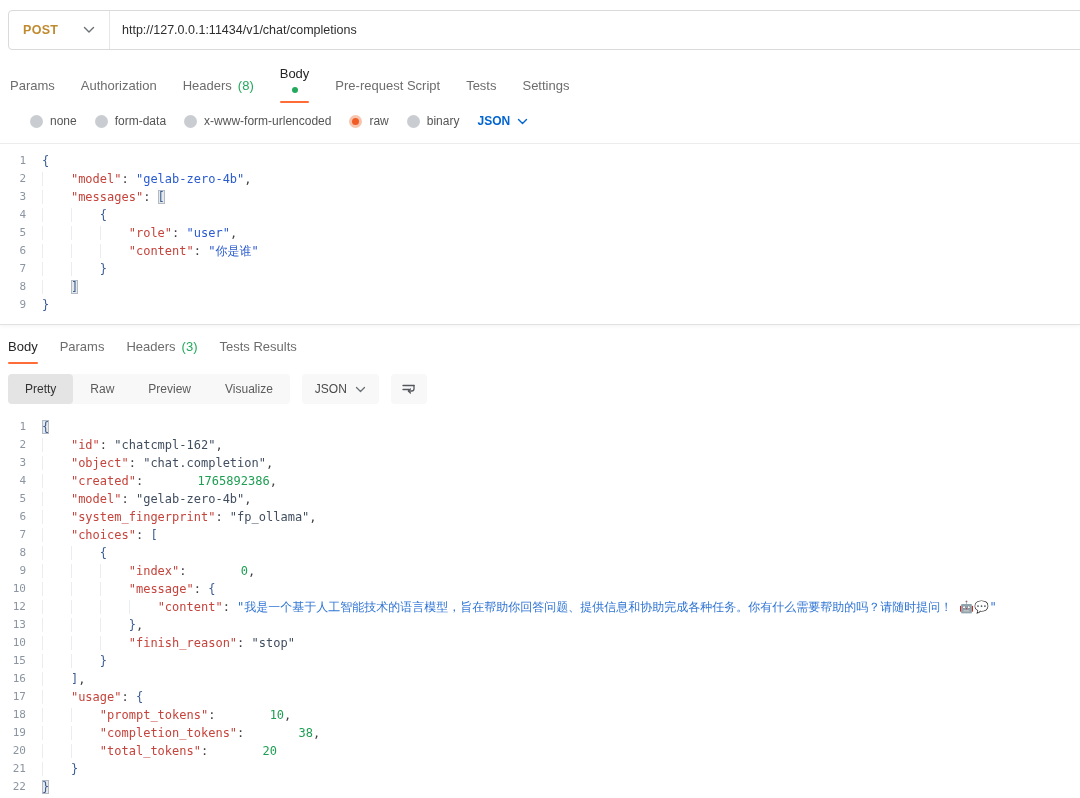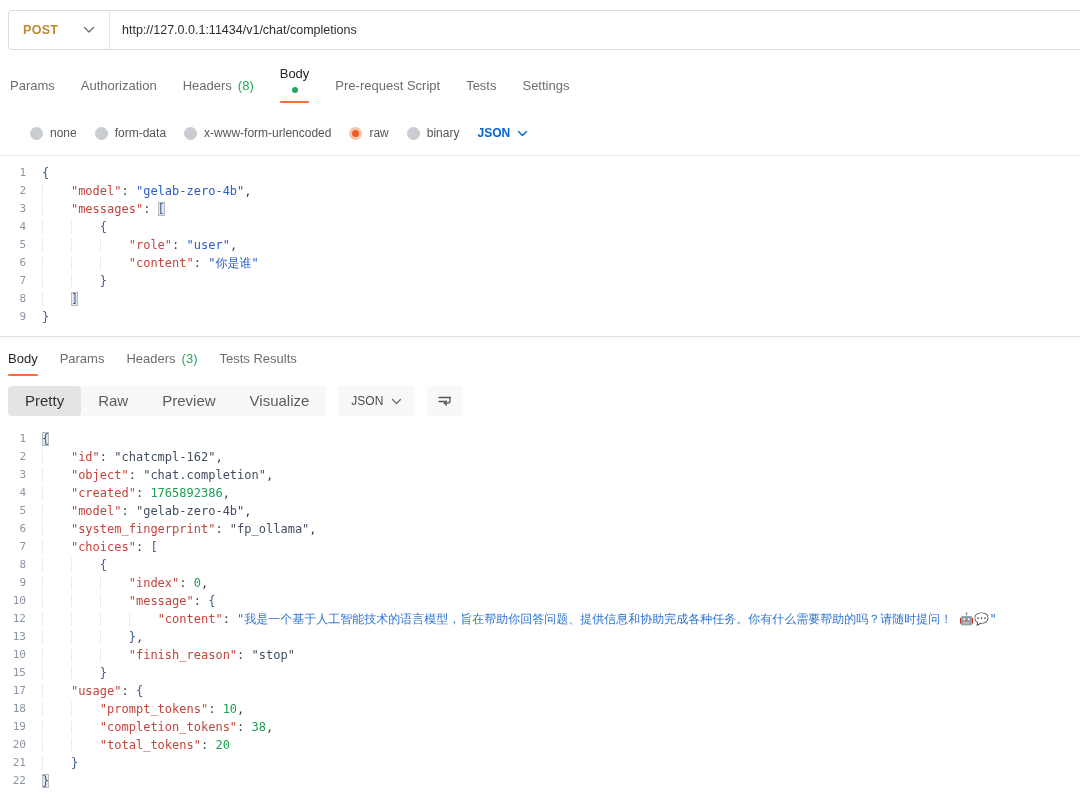--- a/index.html
+++ b/index.html
@@ -28,47 +28,47 @@
   
   .tabs{display:flex;align-items:flex-end;font-size:13px;color:var(--tab-gray);}
   .req-tabs{gap:26px;padding-left:10px;margin-top:12px;}
   .resp-tabs{gap:22px;padding-left:8px;}
   .tab{position:relative;display:flex;align-items:center;gap:6px;padding:4px 0 10px;cursor:pointer;}
   .tab.active{color:var(--tab-dark);flex-direction:column;}
   .tab.active::after{content:"";position:absolute;left:0;right:0;bottom:0;height:2px;background:var(--orange);border-radius:1px;}
   .badge{color:var(--green);}
   .dot{width:6px;height:6px;border-radius:50%;background:var(--green);display:inline-block;}
   
-  .body-modes{display:flex;align-items:center;gap:18px;padding-left:30px;margin-top:20px;height:20px;font-size:12px;color:#555;}
+  .body-modes{display:flex;align-items:center;gap:18px;padding-left:30px;margin-top:8px;height:20px;font-size:12px;color:#555;}
   .mode{display:flex;align-items:center;gap:7px;cursor:pointer;}
   .radio{width:13px;height:13px;border-radius:50%;background:#c9ccd1;position:relative;flex:none;}
   .radio.sel{background:#f7c5ad;}
   .radio.sel::after{content:"";position:absolute;left:3px;top:3px;width:7px;height:7px;border-radius:50%;background:#f15b26;}
   .raw-type{display:flex;align-items:center;gap:7px;color:var(--blue);font-weight:bold;font-size:12px;cursor:pointer;}
   
   .editor{font-family:"DejaVu Sans Mono","Liberation Mono",monospace;font-size:12px;line-height:18px;}
   .req-editor{margin-top:12px;border-top:1px solid var(--border-light);border-bottom:1px solid #e2e2e2;box-shadow:0 2px 3px rgba(0,0,0,.035);padding:8px 0 10px;}
   .resp-editor{margin-top:12px;padding-top:2px;}
   .line{display:flex;height:18px;}
   .ln{width:42px;text-align:right;padding-right:16px;color:#8b95a2;font-size:11px;flex:none;user-select:none;}
   .code{white-space:pre;}
   .tk-k{color:#c5443c;}
   .tk-s{color:#2a5bd0;}
   .tk-v{color:#414e60;}
-  .tk-n{color:#1e9e52;}
+  .tk-n{color:#1e9e52;margin-left:47px;}
   .tk-p{color:#3b5d94;}
   .tk-d{color:#3f3f3f;}
   .tk-cn{color:#2f74d4;}
   .tk-ind{background-image:repeating-linear-gradient(to right,#e9edf1 0,#e9edf1 1px,transparent 1px,transparent 4ch);}
   .tk-hl{background:#e6e9eb;box-shadow:inset 0 0 0 1px #b4bac1;}
   
   .resp-header{margin-top:10px;}
   .resp-toolbar{display:flex;align-items:center;gap:12px;padding-left:8px;margin-top:10px;height:30px;}
   .seg{display:flex;align-items:center;background:#f8f8f8;border-radius:4px;height:30px;}
-  .seg-item{padding:0 17px;height:30px;line-height:30px;font-size:15px;color:#5c5c5c;cursor:pointer;border-radius:4px;}
+  .seg-item{padding:0 17px;height:30px;line-height:30px;font-size:12px;color:#5c5c5c;cursor:pointer;border-radius:4px;}
   .seg-item.sel{background:#e4e4e4;color:#333;}
   .ghost-btn{display:flex;align-items:center;gap:8px;background:#f8f8f8;border:none;border-radius:4px;height:30px;padding:0 13px;font-size:12px;color:#4a4a4a;font-family:"Liberation Sans",sans-serif;cursor:pointer;}
   .icon-btn{width:36px;justify-content:center;padding:0;}
   .chev{flex:none;display:block;}
 </style>
 </head>
 <body>
 
 <div>
   <div class="url-row">
@@ -269,20 +269,24 @@
     </div>
     <div class="line">
       <span class="ln">10</span>
       <span class="code"><span class="tk-ind">    </span><span class="tk-ind">    </span><span class="tk-ind">    </span><span class="tk-k">"finish_reason"</span><span class="tk-d">: </span><span class="tk-v">"stop"</span></span>
     </div>
     <div class="line">
       <span class="ln">15</span>
       <span class="code"><span class="tk-ind">    </span><span class="tk-ind">    </span><span class="tk-p">}</span></span>
     </div>
     <div class="line">
+      <span class="ln">16</span>
+      <span class="code"><span class="tk-ind">    </span><span class="tk-p">]</span><span class="tk-d">,</span></span>
+    </div>
+    <div class="line">
       <span class="ln">17</span>
       <span class="code"><span class="tk-ind">    </span><span class="tk-k">"usage"</span><span class="tk-d">: </span><span class="tk-p">{</span></span>
     </div>
     <div class="line">
       <span class="ln">18</span>
       <span class="code"><span class="tk-ind">    </span><span class="tk-ind">    </span><span class="tk-k">"prompt_tokens"</span><span class="tk-d">: </span><span class="tk-n">10</span><span class="tk-d">,</span></span>
     </div>
     <div class="line">
       <span class="ln">19</span>
       <span class="code"><span class="tk-ind">    </span><span class="tk-ind">    </span><span class="tk-k">"completion_tokens"</span><span class="tk-d">: </span><span class="tk-n">38</span><span class="tk-d">,</span></span>

